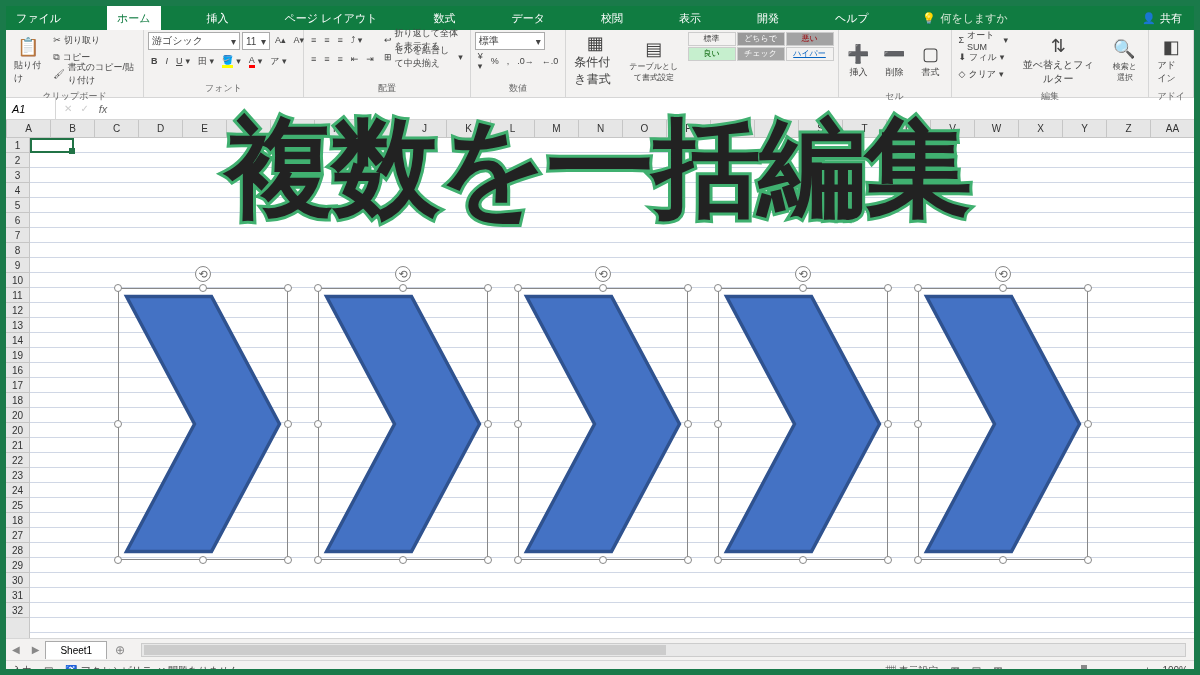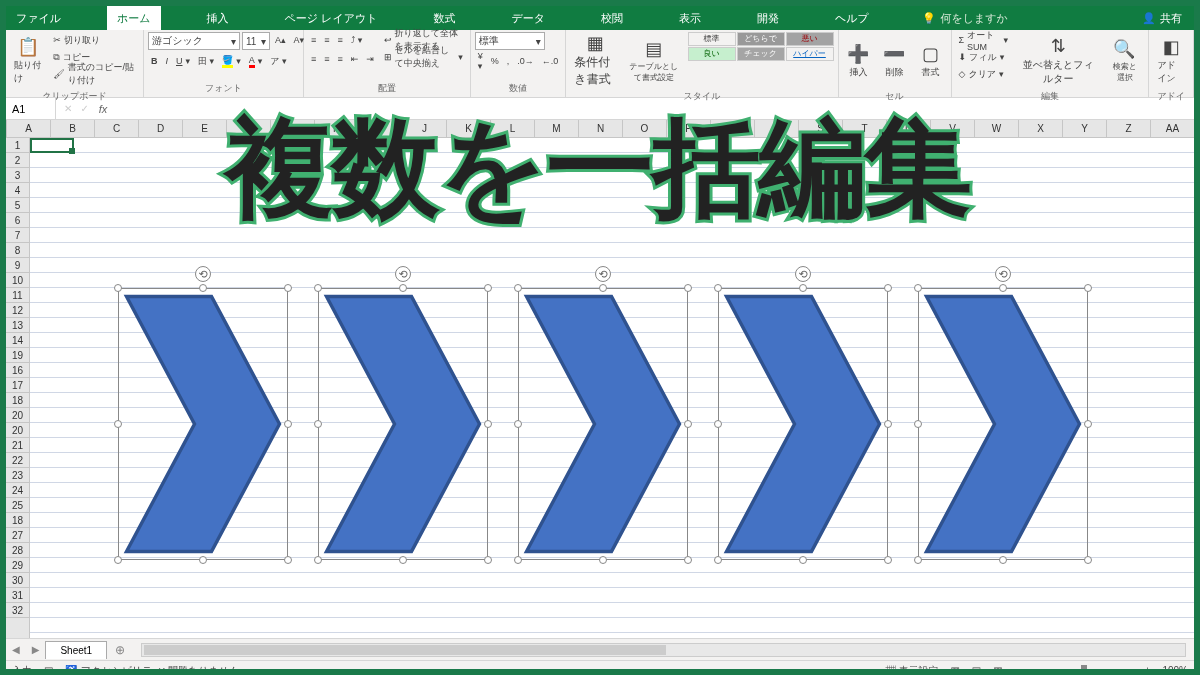--- a/index.html
+++ b/index.html
@@ -12,21 +12,21 @@
 .ribbon { background: #f3f2f1; border-bottom: 1px solid #d6d6d6; display: flex; height: 68px; font-size: 9px; color: #444; }
 .group { display: flex; flex-direction: column; border-right: 1px solid #d6d6d6; padding: 2px 4px; }
 .group-body { flex: 1; display: flex; align-items: flex-start; gap: 4px; }
 .group-label { text-align: center; font-size: 9px; color: #666; padding-top: 2px; }
 .btn-lg { display: flex; flex-direction: column; align-items: center; justify-content: center; height: 56px; padding: 2px 4px; cursor: pointer; }
 .btn-lg .ico { width: 24px; height: 24px; display: flex; align-items: center; justify-content: center; font-size: 18px; }
 .btn-sm { display: flex; align-items: center; gap: 3px; padding: 1px 3px; cursor: pointer; height: 16px; }
 .col { display: flex; flex-direction: column; justify-content: flex-start; gap: 1px; }
 .select { border: 1px solid #ababab; background: #fff; padding: 1px 3px; font-size: 10px; display: flex; align-items: center; justify-content: space-between; }
 .formula-bar { display: flex; height: 22px; border-bottom: 1px solid #d6d6d6; }
-.name-box { width: 50px; border-right: 1px solid #d6d6d6; display: flex; align-items: center; padding: 0 6px; font-size: 11px; background: #fff; }
+.name-box { width: 50px; border-right: 1px solid #d6d6d6; display: flex; align-items: center; padding: 0 6px; font-size: 11px; background: #fff; font-style: italic; }
 .fx-area { flex: 1; display: flex; align-items: center; padding: 0 4px; color: #888; }
 .fx-area .fx { font-style: italic; font-size: 11px; padding: 0 6px; color: #666; }
 .grid-area { position: relative; height: 518px; display: flex; flex-direction: column; }
 .col-headers { display: flex; height: 18px; background: #e6e6e6; border-bottom: 1px solid #c6c6c6; font-size: 10px; }
 .corner { width: 24px; border-right: 1px solid #c6c6c6; background: #e6e6e6; }
 .ch { border-right: 1px solid #c6c6c6; text-align: center; line-height: 18px; color: #333; }
 .grid-body { flex: 1; display: flex; overflow: hidden; position: relative; }
 .row-headers { width: 24px; background: #e6e6e6; border-right: 1px solid #c6c6c6; }
 .rh { height: 15px; border-bottom: 1px solid #c6c6c6; text-align: center; line-height: 15px; font-size: 10px; color: #333; }
 .cells { flex: 1; position: relative; background: repeating-linear-gradient(to bottom, #fff 0, #fff 14px, #d0d7e5 14px, #d0d7e5 15px), repeating-linear-gradient(to right, transparent 0, transparent 43px, #d0d7e5 43px, #d0d7e5 44px); }
@@ -203,21 +203,20 @@
           <div class="style-cell" style="background:#999;color:#fff">どちらでも…</div>
           <div class="style-cell" style="background:#a3a3a3;color:#9c0006">悪い</div>
         </div>
         <div class="style-gallery">
           <div class="style-cell" style="background:#c6efce;color:#006100">良い</div>
           <div class="style-cell" style="background:#a5a5a5;color:#fff">チェック セ…</div>
           <div class="style-cell" style="color:#0563c1;text-decoration:underline">ハイパーリ…</div>
         </div>
       </div>
     </div>
-    <div class="group-label">スタイル</div>
   </div>
 
   <div class="group">
     <div class="group-body">
       <div class="btn-lg">
           <span class="ico">➕</span>
           <span>挿入</span>
         </div>
       <div class="btn-lg">
           <span class="ico">➖</span>

